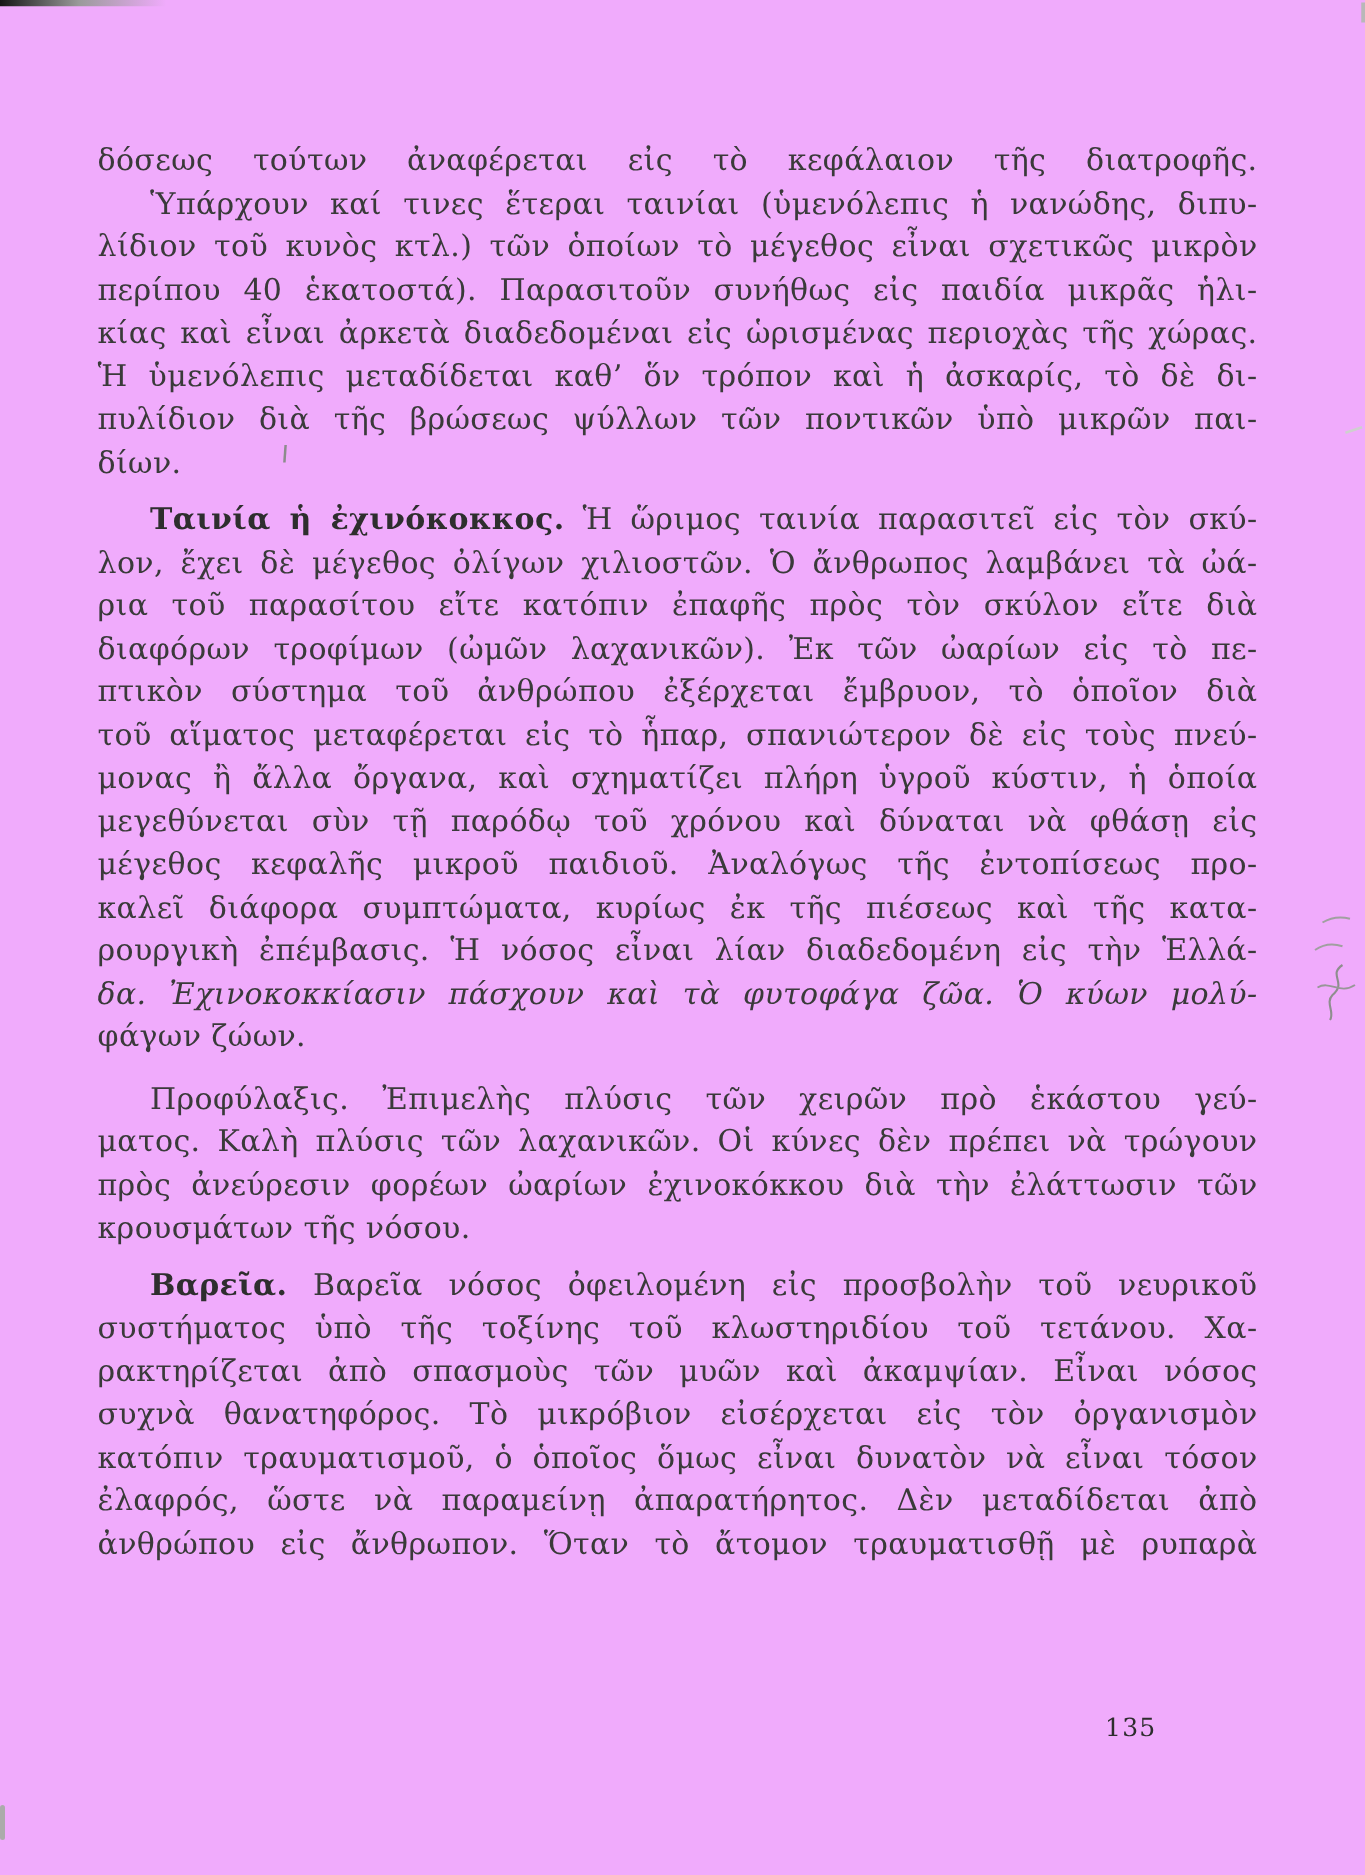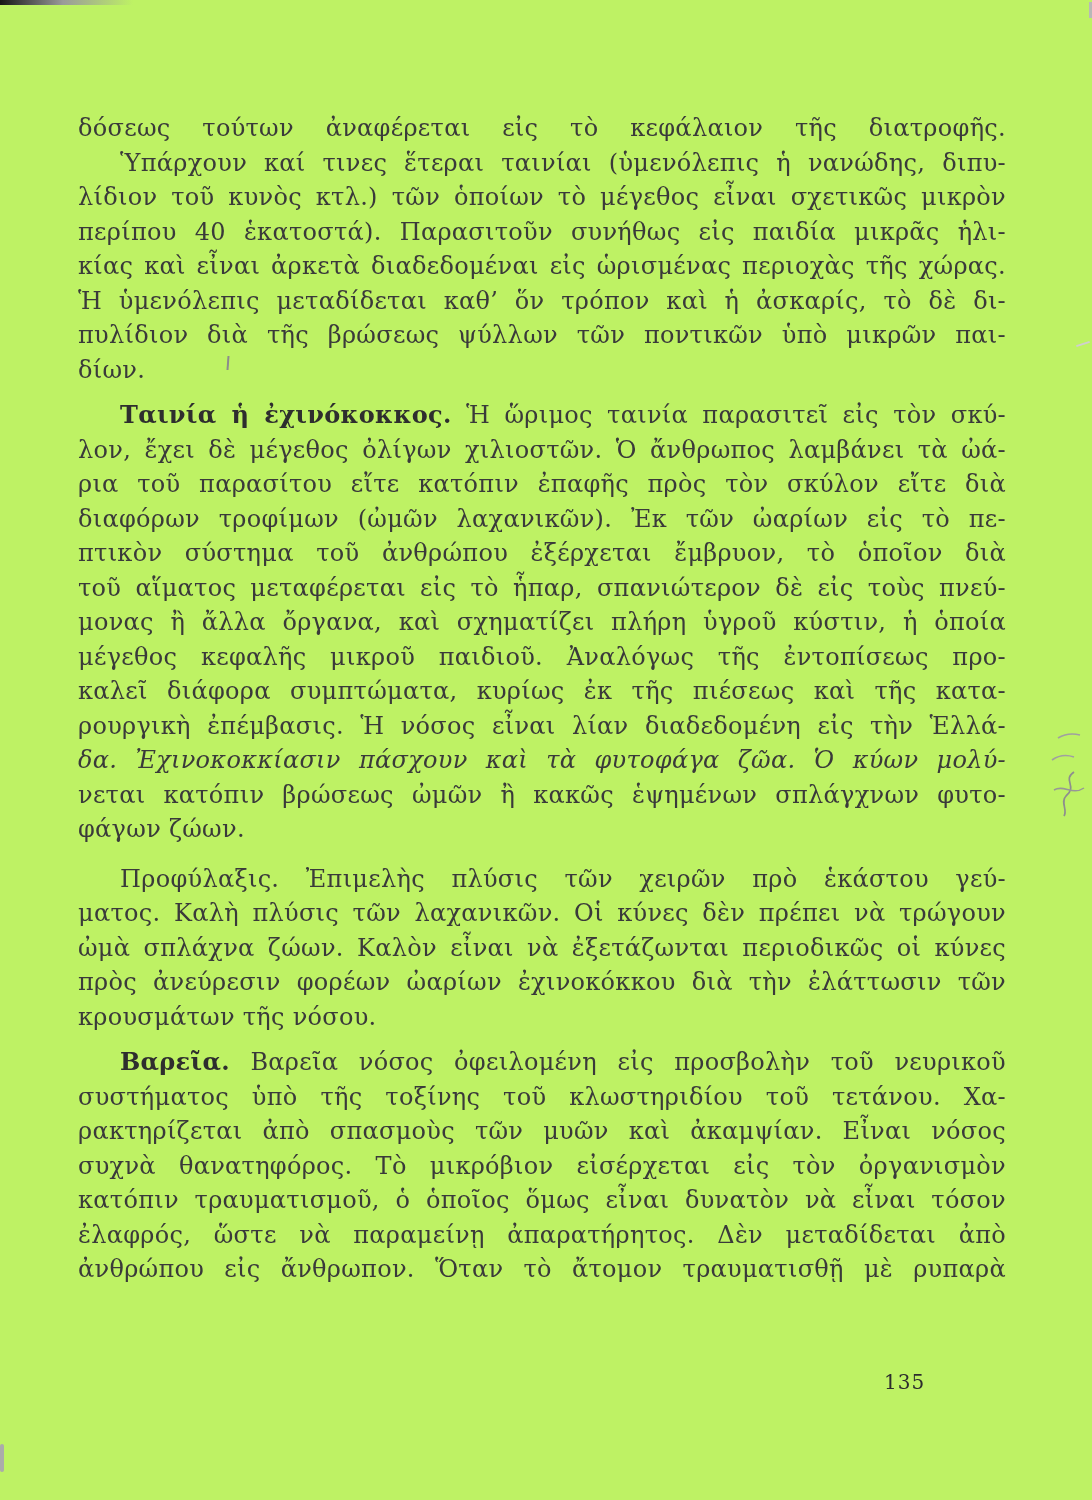--- a/index.html
+++ b/index.html
@@ -74,21 +74,21 @@
   .mark-left-edge-bottom {
     position: absolute; left: 0; top: 1444px;
     width: 4px; height: 28px;
     background: #ababab;
     border-radius: 2px;
   }
 </style>
 </head>
 <body>
 
-<div class="page" style="background: #bef264;">
+<div class="page" style="background: #f0abfc;">
 
   <div class="smudge-top-left"></div>
   <div class="mark-right-edge-top"></div>
   <div class="right-margin-dash"></div>
   <div class="stray-tick"></div>
   <div class="mark-left-edge-bottom"></div>
 
   <div class="text-block">
       <div class="para">
         <div class="line" style="color: rgb(58, 58, 58);">δόσεως τούτων ἀναφέρεται εἰς τὸ κεφάλαιον τῆς διατροφῆς.</div>
@@ -103,31 +103,30 @@
         <div class="line last" style="color: rgb(58, 58, 58);">δίων.</div>
       </div>
       <div class="para" style="margin-top: 11px;">
         <div class="line indent" style="color: rgb(58, 58, 58);"><span class="lead" style="color: rgb(46, 46, 46);">Ταινία ἡ ἐχινόκοκκος.</span> Ἡ ὥριμος ταινία παρασιτεῖ εἰς τὸν σκύ-</div>
         <div class="line" style="color: rgb(58, 58, 58);">λον, ἔχει δὲ μέγεθος ὀλίγων χιλιοστῶν. Ὁ ἄνθρωπος λαμβάνει τὰ ὠά-</div>
         <div class="line" style="color: rgb(58, 58, 58);">ρια τοῦ παρασίτου εἴτε κατόπιν ἐπαφῆς πρὸς τὸν σκύλον εἴτε διὰ</div>
         <div class="line" style="color: rgb(58, 58, 58);">διαφόρων τροφίμων (ὠμῶν λαχανικῶν). Ἐκ τῶν ὠαρίων εἰς τὸ πε-</div>
         <div class="line" style="color: rgb(58, 58, 58);">πτικὸν σύστημα τοῦ ἀνθρώπου ἐξέρχεται ἔμβρυον, τὸ ὁποῖον διὰ</div>
         <div class="line" style="color: rgb(58, 58, 58);">τοῦ αἵματος μεταφέρεται εἰς τὸ ἧπαρ, σπανιώτερον δὲ εἰς τοὺς πνεύ-</div>
         <div class="line" style="color: rgb(58, 58, 58);">μονας ἢ ἄλλα ὄργανα, καὶ σχηματίζει πλήρη ὑγροῦ κύστιν, ἡ ὁποία</div>
+        <div class="line" style="color: rgb(58, 58, 58);">μεγεθύνεται σὺν τῇ παρόδῳ τοῦ χρόνου καὶ δύναται νὰ φθάσῃ εἰς</div>
         <div class="line" style="color: rgb(58, 58, 58);">μέγεθος κεφαλῆς μικροῦ παιδιοῦ. Ἀναλόγως τῆς ἐντοπίσεως προ-</div>
         <div class="line" style="color: rgb(58, 58, 58);">καλεῖ διάφορα συμπτώματα, κυρίως ἐκ τῆς πιέσεως καὶ τῆς κατα-</div>
         <div class="line" style="color: rgb(58, 58, 58);">ρουργικὴ ἐπέμβασις. Ἡ νόσος εἶναι λίαν διαδεδομένη εἰς τὴν Ἑλλά-</div>
         <div class="line" style="color: rgb(58, 58, 58); font-style: italic;">δα. Ἐχινοκοκκίασιν πάσχουν καὶ τὰ φυτοφάγα ζῶα. Ὁ κύων μολύ-</div>
-        <div class="line" style="color: rgb(58, 58, 58);">νεται κατόπιν βρώσεως ὠμῶν ἢ κακῶς ἑψημένων σπλάγχνων φυτο-</div>
         <div class="line last" style="color: rgb(58, 58, 58);">φάγων ζώων.</div>
       </div>
       <div class="para" style="margin-top: 15px;">
         <div class="line indent" style="color: rgb(58, 58, 58);">Προφύλαξις. Ἐπιμελὴς πλύσις τῶν χειρῶν πρὸ ἑκάστου γεύ-</div>
         <div class="line" style="color: rgb(58, 58, 58);">ματος. Καλὴ πλύσις τῶν λαχανικῶν. Οἱ κύνες δὲν πρέπει νὰ τρώγουν</div>
-        <div class="line" style="color: rgb(58, 58, 58);">ὠμὰ σπλάχνα ζώων. Καλὸν εἶναι νὰ ἐξετάζωνται περιοδικῶς οἱ κύνες</div>
         <div class="line" style="color: rgb(58, 58, 58);">πρὸς ἀνεύρεσιν φορέων ὠαρίων ἐχινοκόκκου διὰ τὴν ἐλάττωσιν τῶν</div>
         <div class="line last" style="color: rgb(58, 58, 58);">κρουσμάτων τῆς νόσου.</div>
       </div>
       <div class="para" style="margin-top: 11px;">
         <div class="line indent" style="color: rgb(58, 58, 58);"><span class="lead" style="color: rgb(46, 46, 46);">Βαρεῖα.</span> Βαρεῖα νόσος ὀφειλομένη εἰς προσβολὴν τοῦ νευρικοῦ</div>
         <div class="line" style="color: rgb(58, 58, 58);">συστήματος ὑπὸ τῆς τοξίνης τοῦ κλωστηριδίου τοῦ τετάνου. Χα-</div>
         <div class="line" style="color: rgb(58, 58, 58);">ρακτηρίζεται ἀπὸ σπασμοὺς τῶν μυῶν καὶ ἀκαμψίαν. Εἶναι νόσος</div>
         <div class="line" style="color: rgb(58, 58, 58);">συχνὰ θανατηφόρος. Τὸ μικρόβιον εἰσέρχεται εἰς τὸν ὀργανισμὸν</div>
         <div class="line" style="color: rgb(58, 58, 58);">κατόπιν τραυματισμοῦ, ὁ ὁποῖος ὅμως εἶναι δυνατὸν νὰ εἶναι τόσον</div>
         <div class="line" style="color: rgb(58, 58, 58);">ἐλαφρός, ὥστε νὰ παραμείνῃ ἀπαρατήρητος. Δὲν μεταδίδεται ἀπὸ</div>

